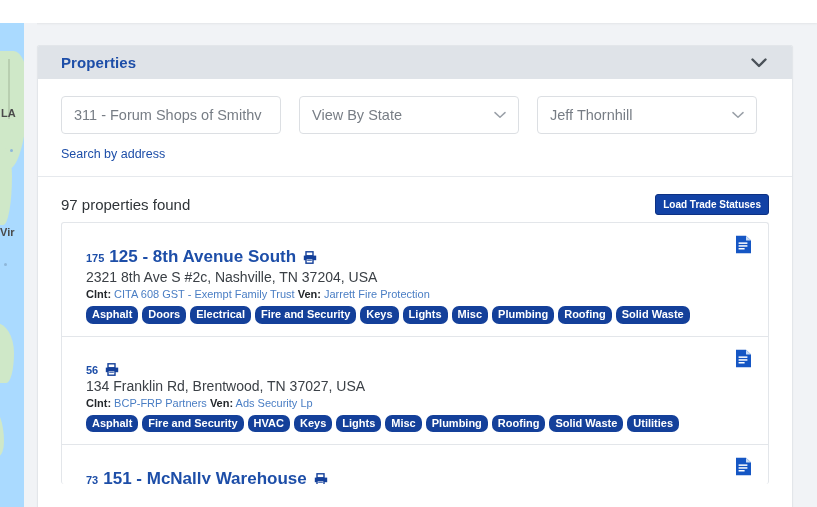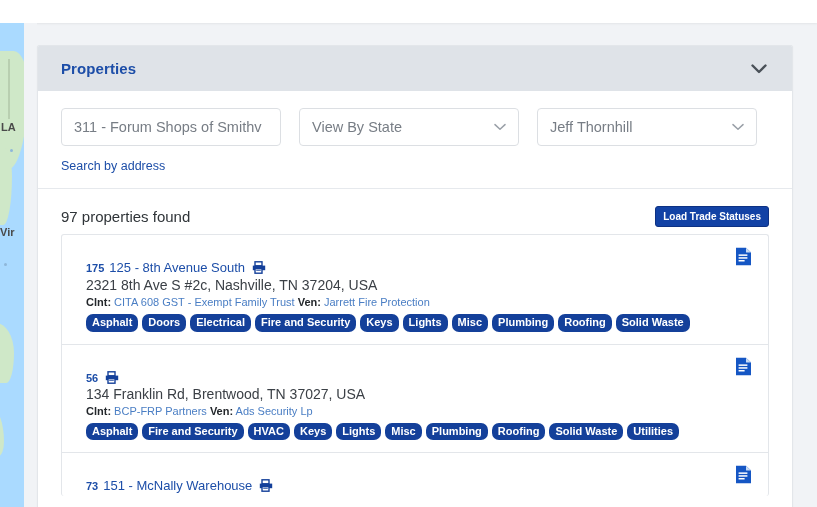--- a/index.html
+++ b/index.html
@@ -62,21 +62,21 @@
     background: #b8cfb0;
   }
   .map-label {
     position: absolute;
     font-family: "Liberation Sans", sans-serif;
     font-weight: bold;
     color: #4a4a4a;
     font-size: 11px;
     white-space: nowrap;
   }
-  .map-label-la { left: 1px; top: 98px; }
+  .map-label-la { left: 1px; top: 84px; }
   .map-label-vir { left: 0px; top: 203px; }
   .map-dot {
     position: absolute;
     background: #8fb7d9;
     border-radius: 50%;
   }
 
   
   .gutter {
     position: absolute; left: 24px; top: 23px;
@@ -91,21 +91,21 @@
     width: 756px;
     height: 470px;
     background: #ffffff;
     border: 1px solid #e3e6ea;
     border-radius: 2px;
     box-shadow: 0 1px 2px rgba(0,0,0,0.04);
     overflow: hidden;
   }
 
   .panel-header {
-    height: 45px;
+    height: 33px;
     background: #dfe3e8;
     display: flex;
     align-items: center;
     justify-content: space-between;
     padding: 0 22px 0 23px;
   }
   .panel-title {
     color: #1d4ea8;
     font-size: 15px;
     font-weight: bold;
@@ -206,22 +206,22 @@
     gap: 5px;
     margin-bottom: 2px;
     margin-top: 12px;
   }
   .card-num {
     font-size: 11px;
     font-weight: bold;
     color: #1d4ea8;
   }
   .card-name {
-    font-size: 13px;
-    font-weight: normal;
+    font-size: 17px;
+    font-weight: bold;
     color: #1d4ea8;
     cursor: pointer;
   }
   .print-icon {
     margin-left: 2px;
     display: inline-flex;
     align-items: center;
     position: relative;
     top: 2px;
     cursor: pointer;

